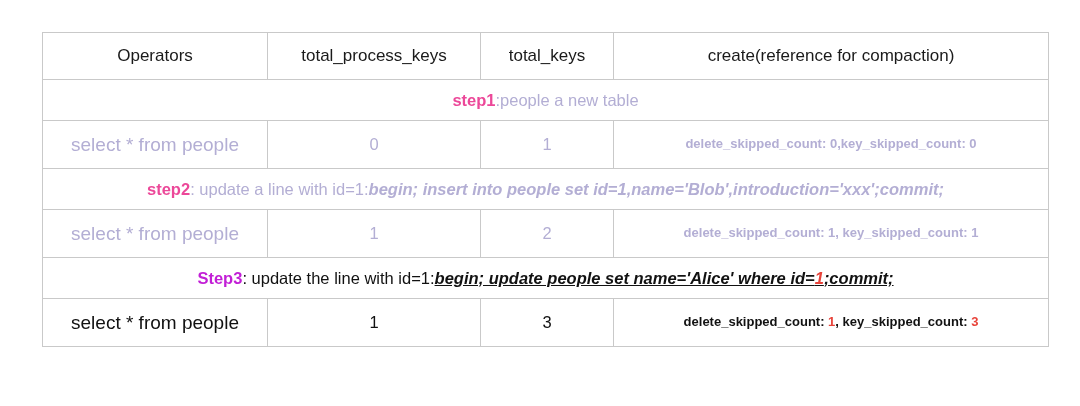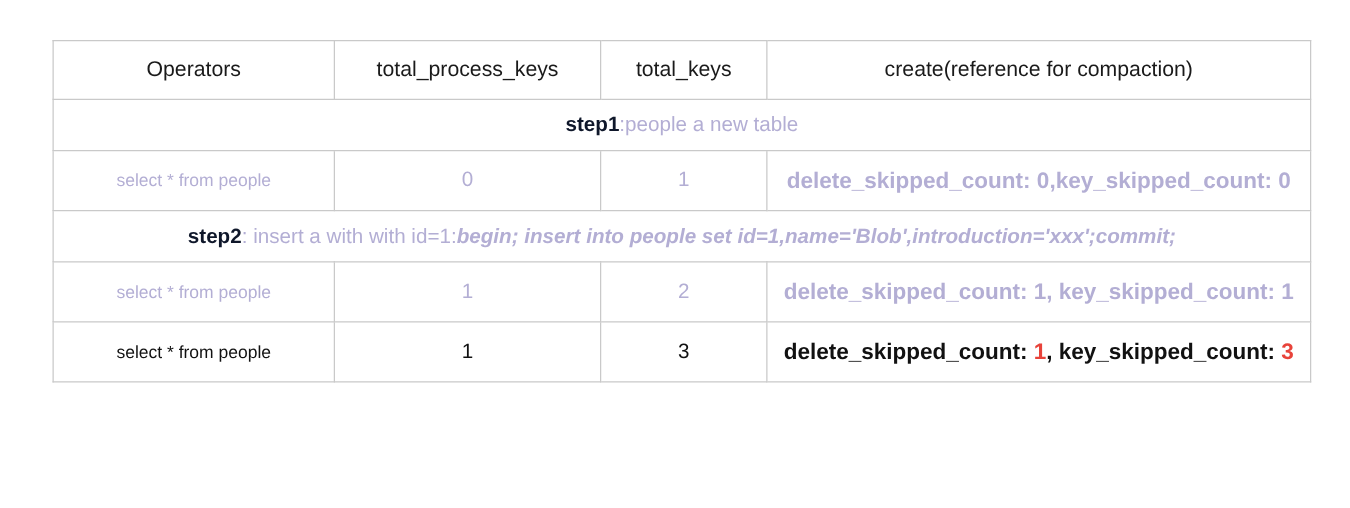--- a/index.html
+++ b/index.html
@@ -47,21 +47,21 @@
     font-size: 17px;
     color: #1a1a1a;
   }
 
   
   .steprow td {
     height: 40px;
     font-size: 16.5px;
   }
   .step-light { color: #b3aed4; }
-  .step-light .step-key { font-weight: bold; color: #0f172a; }
+  .step-light .step-key { font-weight: bold; color: #ec4899; }
   .step-light .sql {
     font-weight: bold;
     font-style: italic;
     color: #b3aed4;
   }
 
   .step-dark { color: #111111; font-size: 17px; }
   .step-dark .step-key {
     font-weight: bold;
     color: #c21fd6;
@@ -69,23 +69,23 @@
   .step-dark .sql {
     font-weight: bold;
     font-style: italic;
     text-decoration: underline;
     color: #111111;
   }
   .step-dark .sql .hl { color: #e8433a; }
 
   
   .datarow td { height: 47px; }
-  .datarow .op   { font-size: 14px; }
+  .datarow .op   { font-size: 19px; }
   .datarow .num  { font-size: 16.5px; }
-  .datarow .rdb  { font-size: 18px; font-weight: bold; }
+  .datarow .rdb  { font-size: 13px; font-weight: bold; }
 
   .faded { color: #b3aed4; }
   .solid { color: #111111; }
   .solid .hl { color: #e8433a; }
 
   .nowrap { white-space: nowrap; }
 </style>
 </head>
 <body>
 
@@ -115,31 +115,36 @@
 
       <tr class="datarow">
         <td class="op faded">select * from people</td>
         <td class="num faded">0</td>
         <td class="num faded">1</td>
         <td class="rdb faded nowrap"><span>delete_skipped_count: </span><span>0</span><span>,key_skipped_count: </span><span>0</span></td>
       </tr>
 
       <tr class="steprow">
         <td colspan="4" class="step-light">
-          <span class="step-key">step2</span><span>:</span><span>  insert a with with id=1:</span><span class="sql">begin; insert into people set id=1,name='Blob',introduction='xxx';commit;</span>
+          <span class="step-key">step2</span><span>:</span><span>  update a line with id=1:</span><span class="sql">begin; insert into people set id=1,name='Blob',introduction='xxx';commit;</span>
         </td>
       </tr>
 
       <tr class="datarow">
         <td class="op faded">select * from people</td>
         <td class="num faded">1</td>
         <td class="num faded">2</td>
         <td class="rdb faded nowrap"><span>delete_skipped_count: </span><span>1</span><span>, key_skipped_count: </span><span>1</span></td>
       </tr>
 
+      <tr class="steprow">
+        <td colspan="4" class="step-dark">
+          <span class="step-key">Step3</span><span>:</span><span> update the line with id=1:</span><span class="sql"><span>begin; update people set name='Alice' where id=</span><span class="hl">1</span><span>;commit;</span></span>
+        </td>
+      </tr>
 
       <tr class="datarow">
         <td class="op solid">select * from people</td>
         <td class="num solid">1</td>
         <td class="num solid">3</td>
         <td class="rdb solid nowrap"><span>delete_skipped_count: </span><span class="hl">1</span><span>, key_skipped_count: </span><span class="hl">3</span></td>
       </tr>
 
     </tbody>
   </table>

